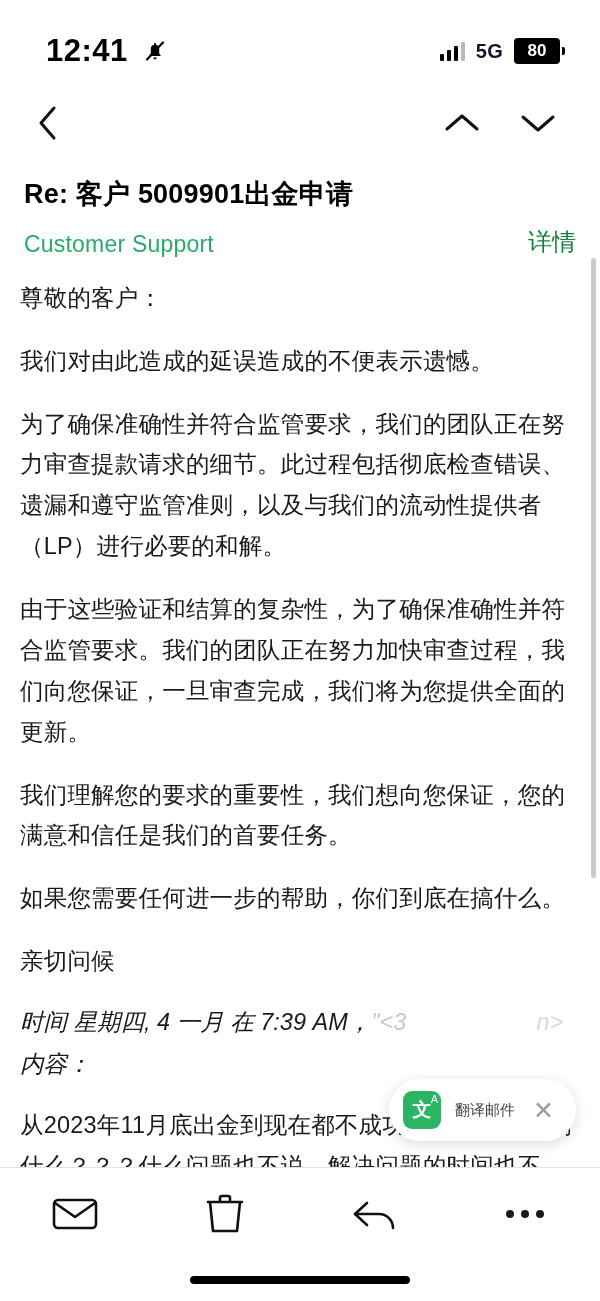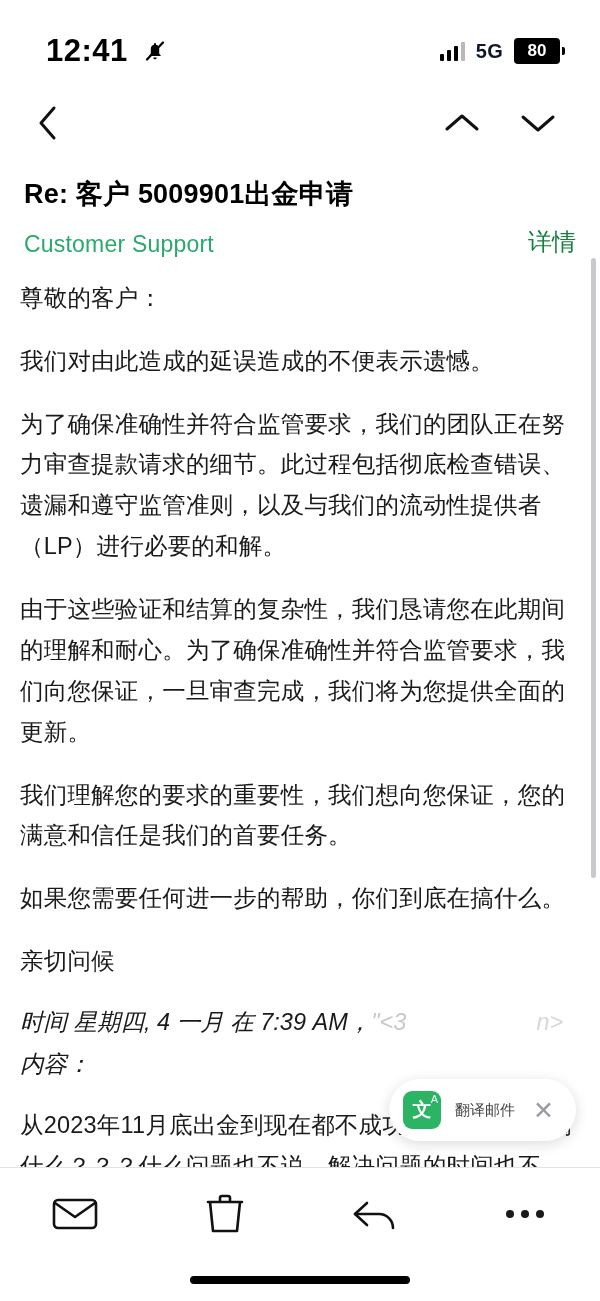--- a/index.html
+++ b/index.html
@@ -310,21 +310,21 @@
       <div class="details-link">详情</div>
     </div>
   </div>
 
   <div class="mail-body">
     <div class="scroll-indicator"></div>
 
     <p class="greeting">尊敬的客户：</p>
     <p>我们对由此造成的延误造成的不便表示遗憾。</p>
     <p>为了确保准确性并符合监管要求，我们的团队正在努力审查提款请求的细节。此过程包括彻底检查错误、遗漏和遵守监管准则，以及与我们的流动性提供者（LP）进行必要的和解。</p>
-    <p>由于这些验证和结算的复杂性，我们恳请您在此期间的理解和耐心。为了确保准确性并符合监管要求，我们向您保证，一旦审查完成，我们将为您提供全面的更新。</p>
+    <p>由于这些验证和结算的复杂性，为了确保准确性并符合监管要求。我们的团队正在努力加快审查过程，我们向您保证，一旦审查完成，我们将为您提供全面的更新。</p>
     <p>我们理解您的要求的重要性，我们想向您保证，您的满意和信任是我们的首要任务。</p>
     <p>如果您需要任何进一步的帮助，你们到底在搞什么。</p>
     <p>亲切问候</p>
 
     <div class="quote-meta">
       <span>时间 星期四, 4 一月 在 7:39 AM，</span><span class="faded">"</span><span class="faded">&lt;3</span><span class="faded2" style="padding-left:130px">n&gt;</span>
     </div>
     <div class="quote-meta quote-line2">内容：</div>
 
     <p>从2023年11月底出金到现在都不成功，你们到底在搞什么？？？什么问题也不说，解决问题的时间也不给，就一直拖着回复同一样的邮件这是维护客户吗？？？我的容忍是有限度的</p>

